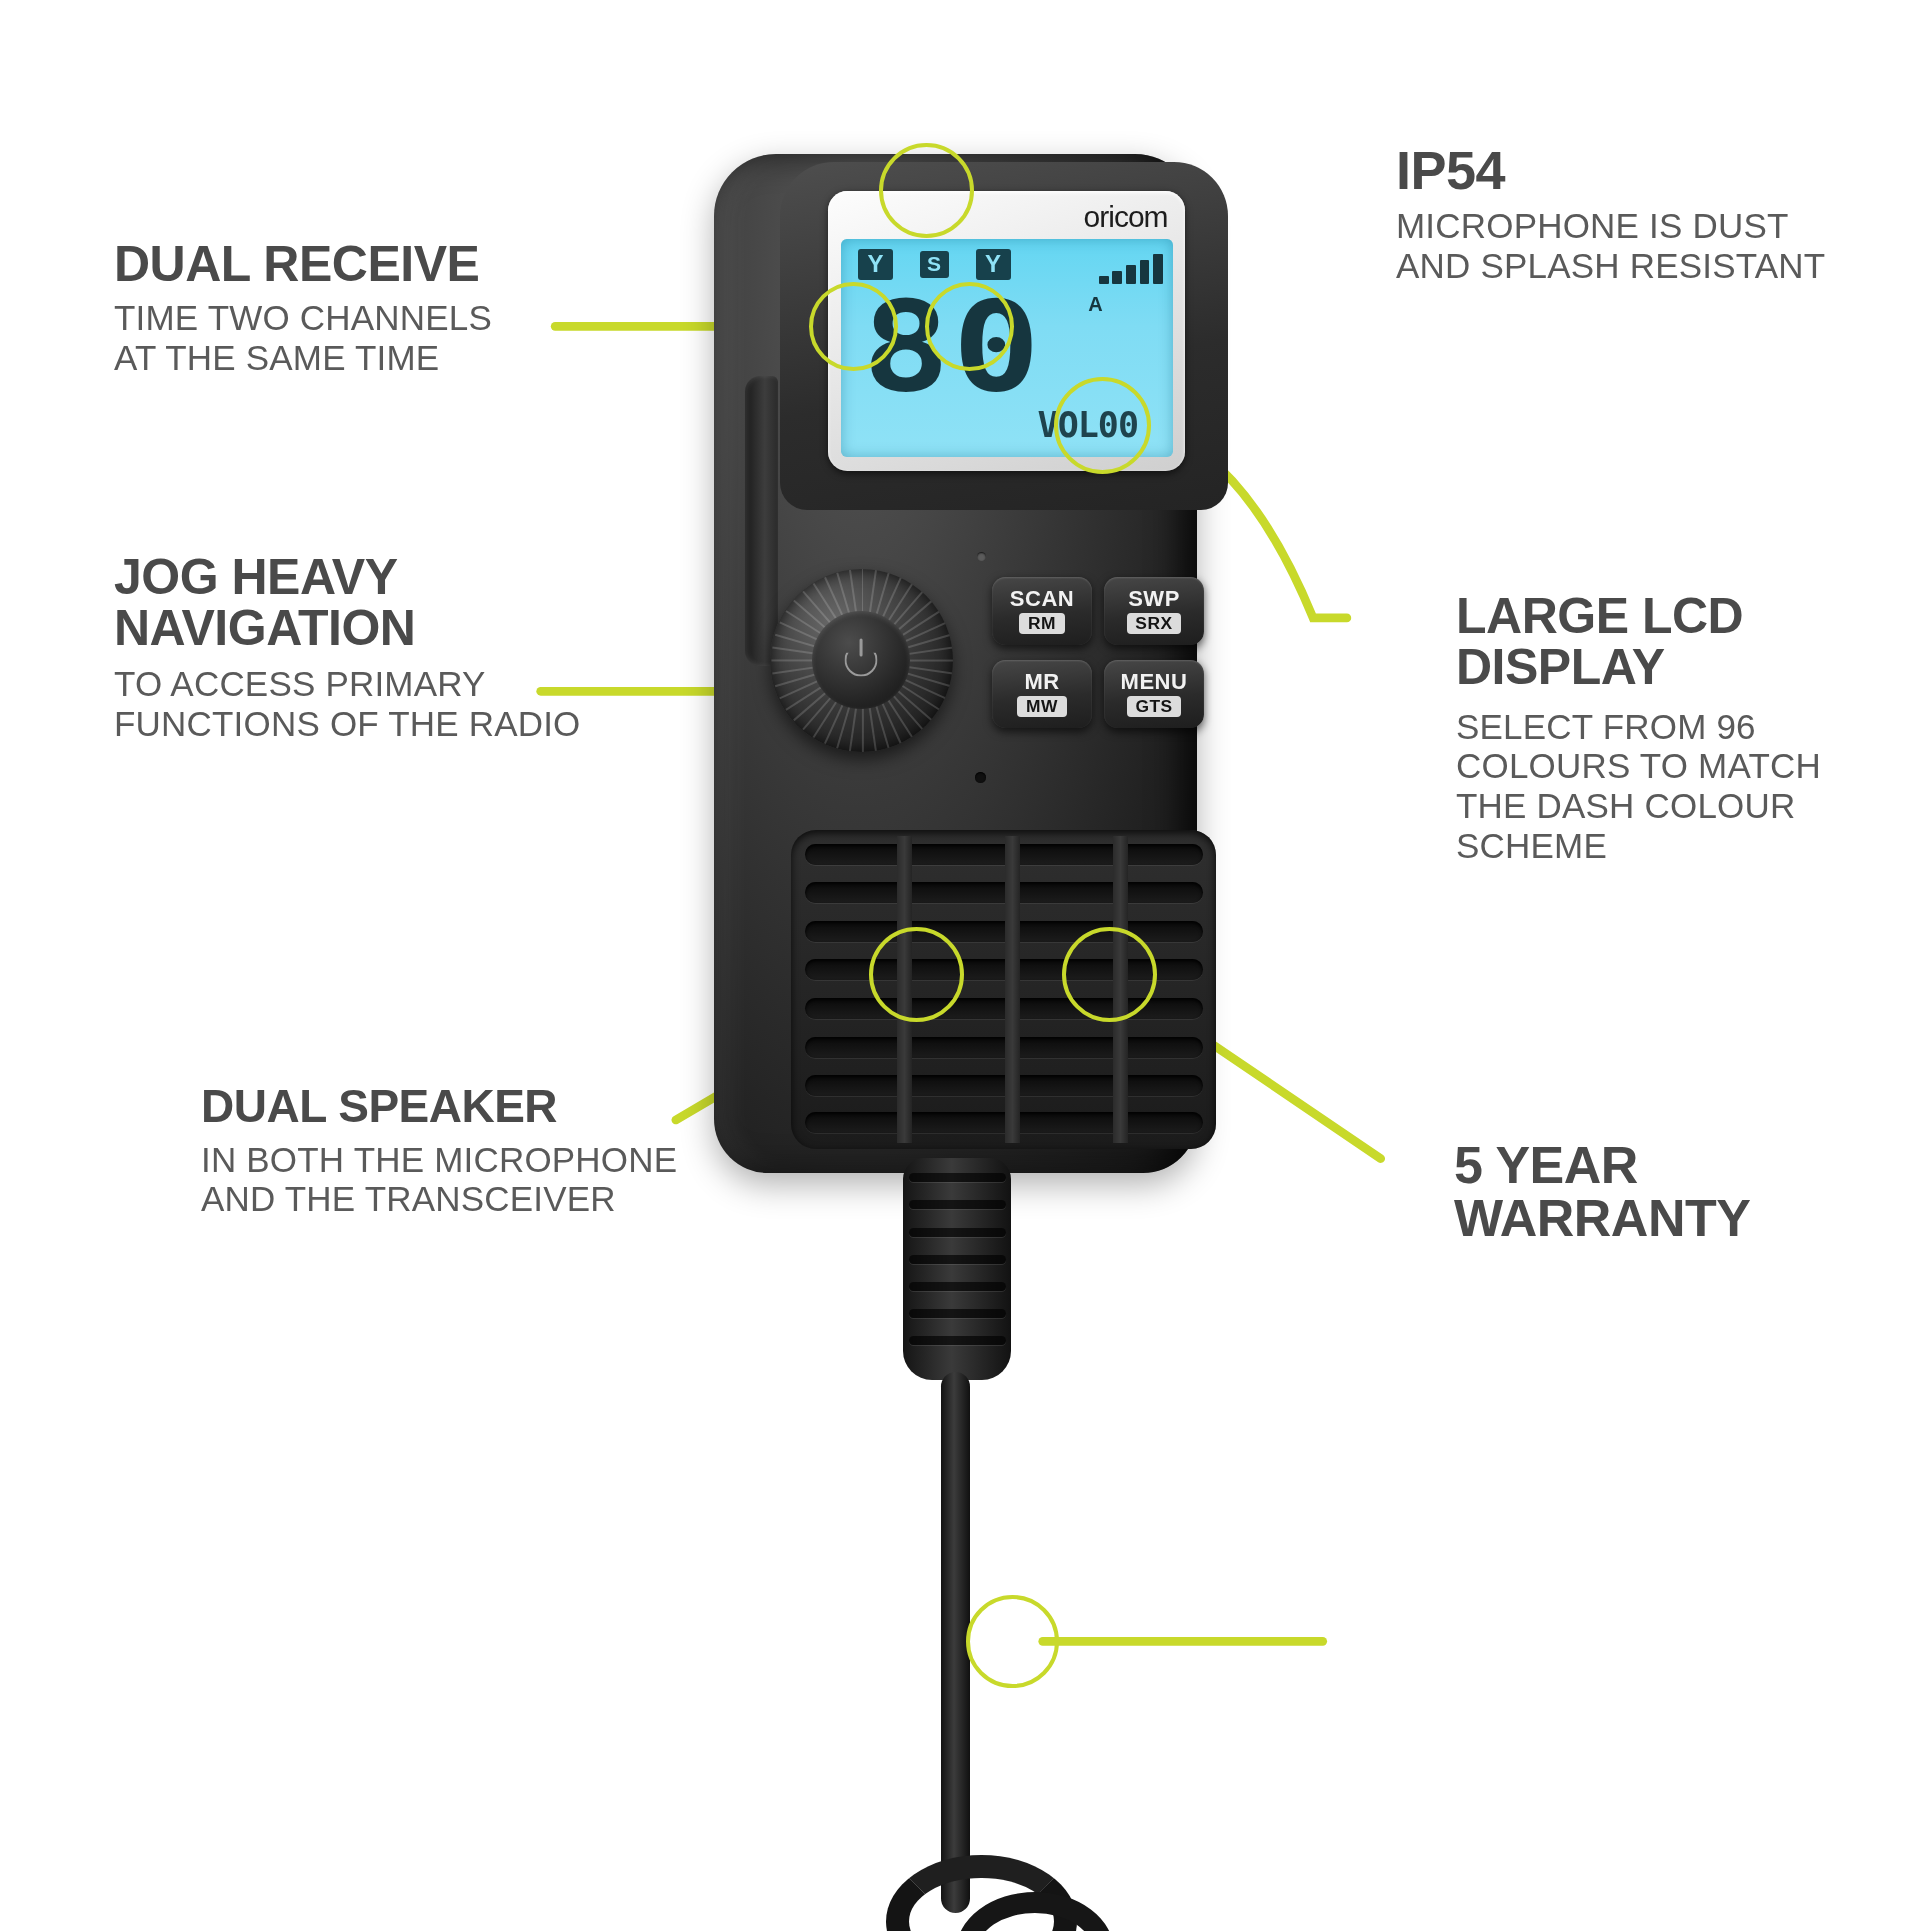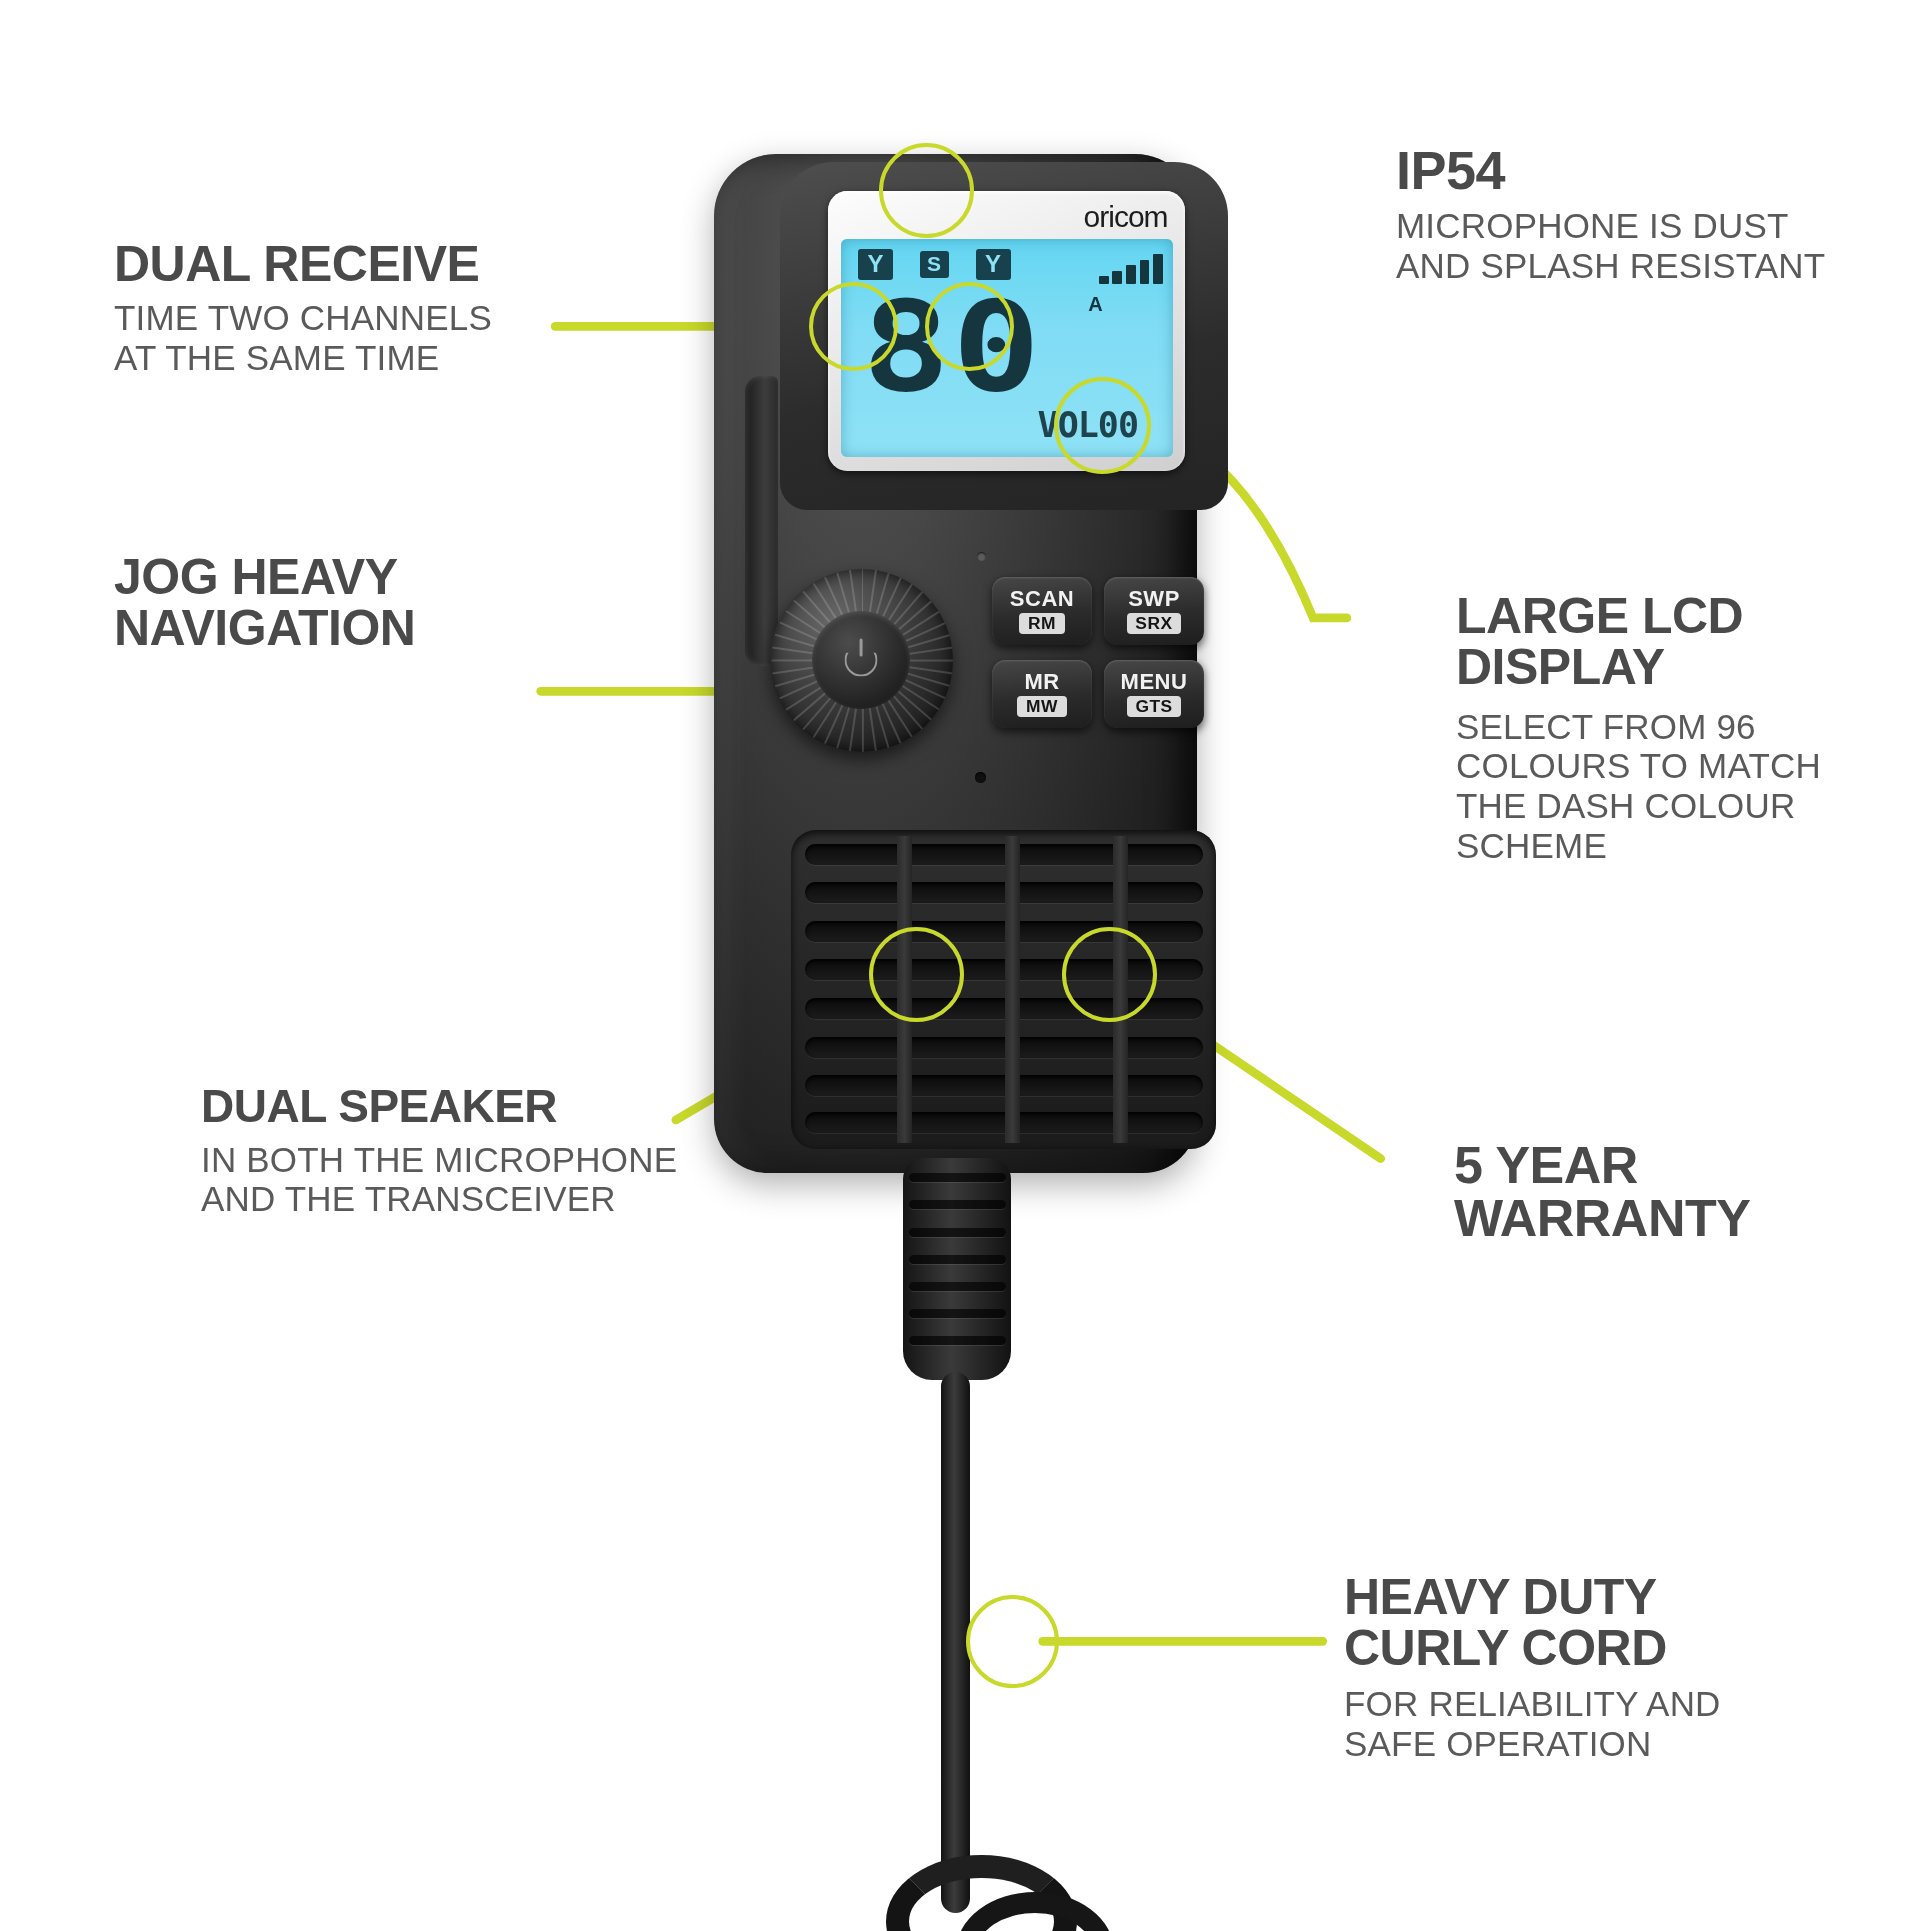--- a/index.html
+++ b/index.html
@@ -347,20 +347,22 @@
 
   <div class="callout ta-left" style="left:1396px;top:143px;width:541px;">
     <div class="c-title" style="font-size:54px;">IP54</div>
     <div class="c-desc" style="font-size:35px;margin-top:7.7px;">MICROPHONE IS DUST
 AND SPLASH RESISTANT</div>
   </div>
 
   <div class="callout ta-left" style="left:114px;top:552px;width:502px;">
     <div class="c-title" style="font-size:50px;">JOG HEAVY
 NAVIGATION</div>
+    <div class="c-desc" style="font-size:35px;margin-top:9.7px;">TO ACCESS PRIMARY
+FUNCTIONS OF THE RADIO</div>
   </div>
 
   <div class="callout ta-left" style="left:1456px;top:591px;width:454px;">
     <div class="c-title" style="font-size:50px;">LARGE LCD
 DISPLAY</div>
     <div class="c-desc" style="font-size:35px;margin-top:13.5px;">SELECT FROM 96
 COLOURS TO MATCH
 THE DASH COLOUR
 SCHEME</div>
   </div>
@@ -369,21 +371,15 @@
     <div class="c-title" style="font-size:46px;">DUAL SPEAKER</div>
     <div class="c-desc" style="font-size:35px;margin-top:9.7px;">IN BOTH THE MICROPHONE
 AND THE TRANSCEIVER</div>
   </div>
 
   <div class="callout ta-left" style="left:1410px;top:1139px;width:463px;">
     <div class="c-title" style="font-size:52px;margin-left:44px;">5 YEAR
 WARRANTY</div>
   </div>
 
-  <div class="callout ta-left" style="left:1344px;top:1572px;width:521px;">
-    <div class="c-title" style="font-size:50px;">HEAVY DUTY
-CURLY CORD</div>
-    <div class="c-desc" style="font-size:35px;margin-top:9.7px;">FOR RELIABILITY AND
-SAFE OPERATION</div>
-  </div>
 
 </div>
 
 
 </body></html>

